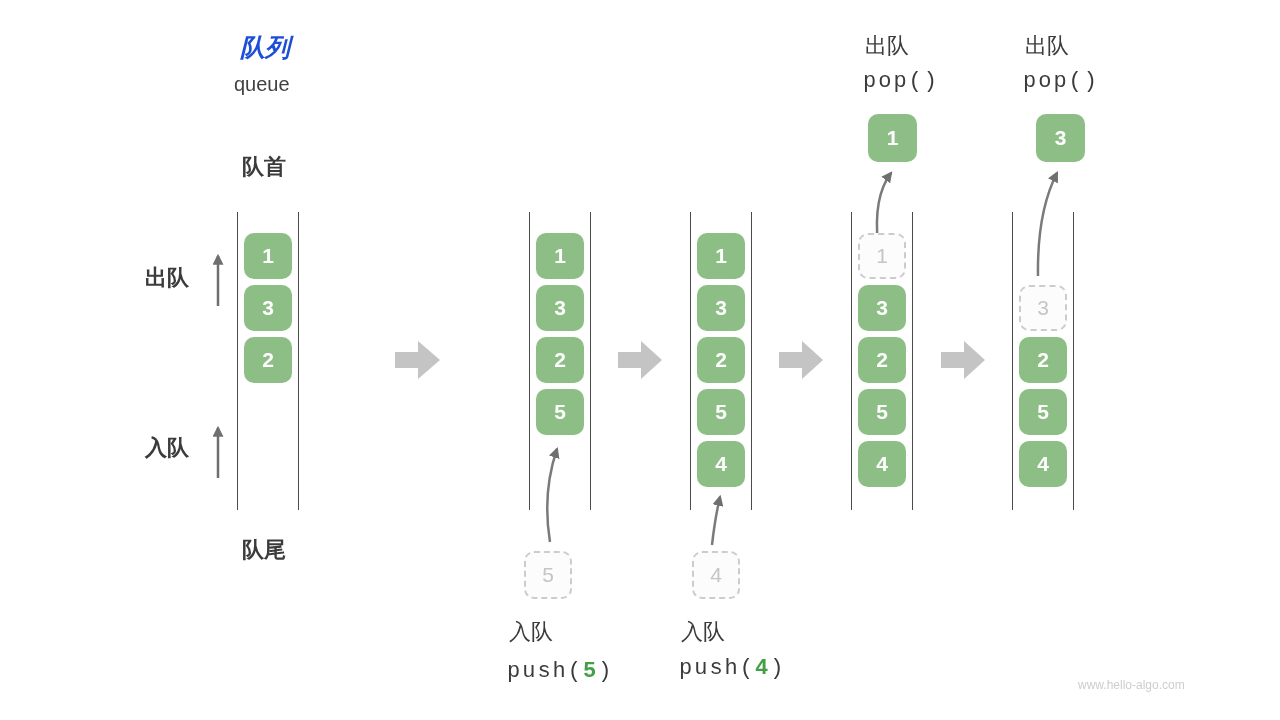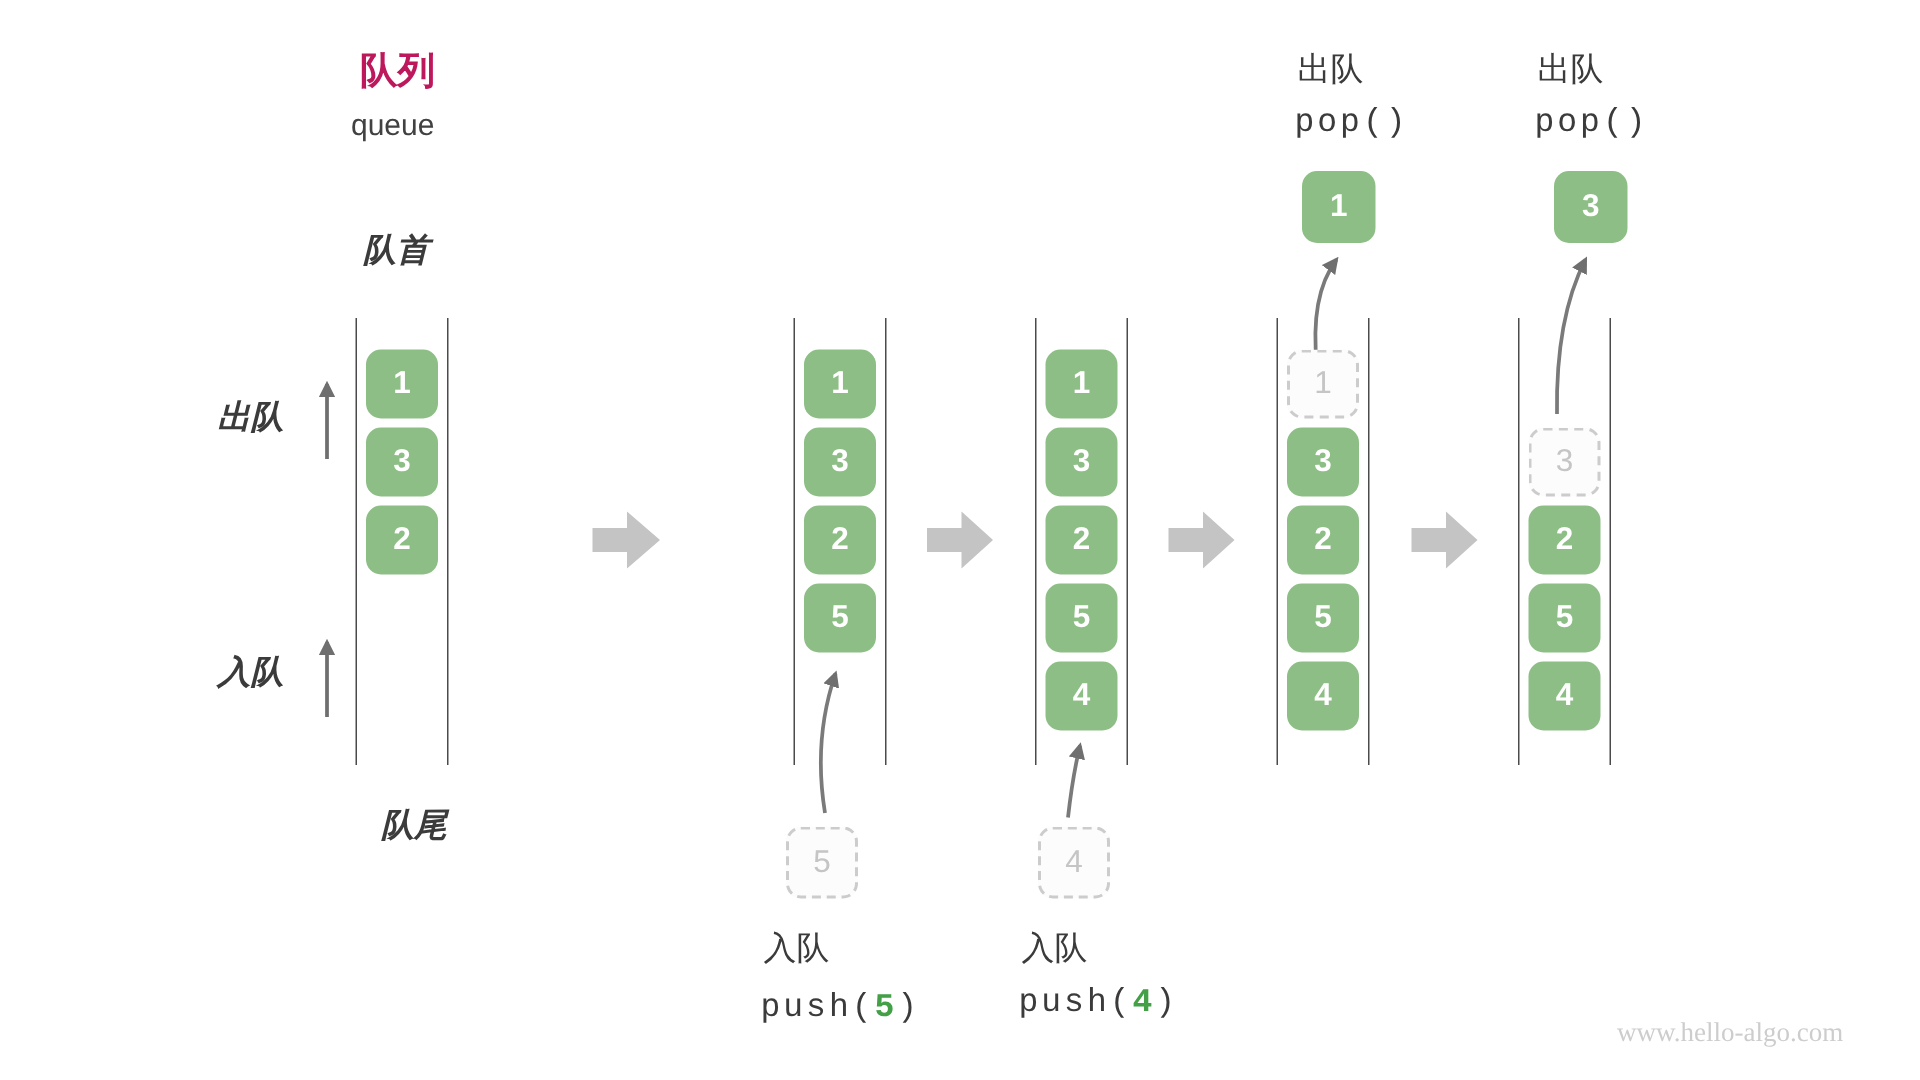--- a/index.html
+++ b/index.html
@@ -5,24 +5,24 @@
   html, body {
     margin: 0; padding: 0; background: #ffffff;
     font-family: "Liberation Sans", sans-serif;
   }
   .canvas {
     position: relative; width: 1280px; height: 720px;
     background: #ffffff; overflow: hidden;
   }
   .abs { position: absolute; line-height: 1; white-space: nowrap; }
 
-  .title-zh { font-size: 25px; font-weight: 700; color: #be185d; }
+  .title-zh { font-size: 25px; font-weight: 700; color: #1d4ed8; font-style: italic; }
   .title-en { font-size: 20px; color: #414141; text-align: right; }
 
-  .side-label { font-size: 22px; font-weight: 700; color: #3b3b3b; font-style: italic; }
+  .side-label { font-size: 22px; font-weight: 700; color: #3b3b3b; }
   .op-zh     { font-size: 22px; font-weight: 400; color: #3b3b3b; }
   .code {
     font-family: Liberation Mono, monospace;
     font-size: 22px; color: #3b3b3b; letter-spacing: 2px;
   }
   .code .green { color: #43a047; font-weight: 700; }
 
   .channel {
     position: absolute; top: 212px; width: 62px; height: 298px;
     border-left: 1.5px solid #4b4b4b; border-right: 1.5px solid #4b4b4b;
@@ -38,22 +38,22 @@
   .popbox { width: 49px; height: 48px; }
   .ghost {
     background: #fcfcfc;
     border: 2px dashed #cccccc;
     color: #c5c5c5; font-weight: 400;
     box-sizing: border-box;
   }
   .inputbox { width: 48px; height: 48px; }
 
   .watermark {
-    font-family: Liberation Serif, serif;
-    font-size: 18px; color: #cdcdcd;
+    font-family: Liberation Sans, sans-serif;
+    font-size: 12px; color: #cdcdcd;
   }
 
   svg.overlay { position: absolute; left: 0; top: 0; pointer-events: none; }
 </style>
 </head>
 <body>
 
 <div class="canvas">
 
   <svg class="overlay" width="1280" height="720" viewBox="0 0 1280 720">
@@ -74,21 +74,21 @@
     <polygon points="395,352 418,352 418,341 440,360 418,379 418,368 395,368" fill="#c4c4c4"></polygon>
     <polygon points="618,352 641,352 641,341 662,360 641,379 641,368 618,368" fill="#c4c4c4"></polygon>
     <polygon points="779,352 802,352 802,341 823,360 802,379 802,368 779,368" fill="#c4c4c4"></polygon>
     <polygon points="941,352 964,352 964,341 985,360 964,379 964,368 941,368" fill="#c4c4c4"></polygon>
   </svg>
 
   <div class="abs title-zh" style="left:240px; top:35px">队列</div>
   <div class="abs title-en" style="left:234px; top:74px">queue</div>
 
   <div class="abs side-label" style="left:242px; top:156px">队首</div>
-  <div class="abs side-label" style="left:254px; top:539px">队尾</div>
+  <div class="abs side-label" style="left:242px; top:539px">队尾</div>
 
   <div class="abs side-label" style="left:145px; top:267px">出队</div>
   <div class="abs side-label" style="left:145px; top:437px">入队</div>
 
   <div class="channel" style="left:237px"></div>
   <div class="channel" style="left:529px"></div>
   <div class="channel" style="left:690px"></div>
   <div class="channel" style="left:851px"></div>
   <div class="channel" style="left:1012px"></div>
 

